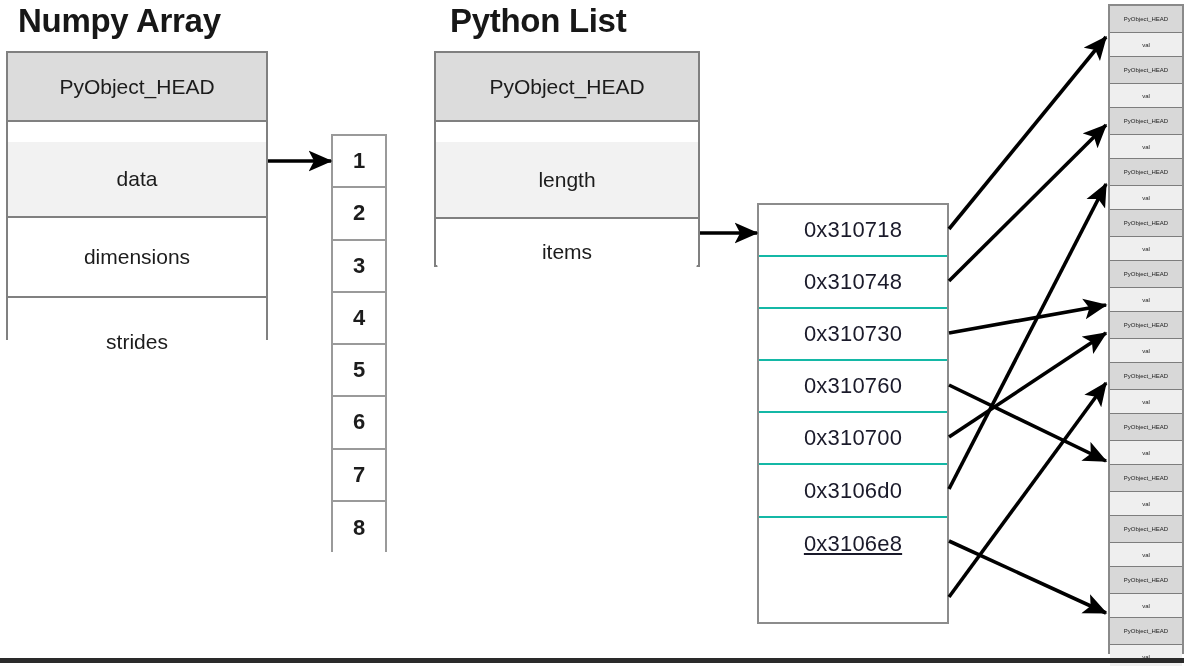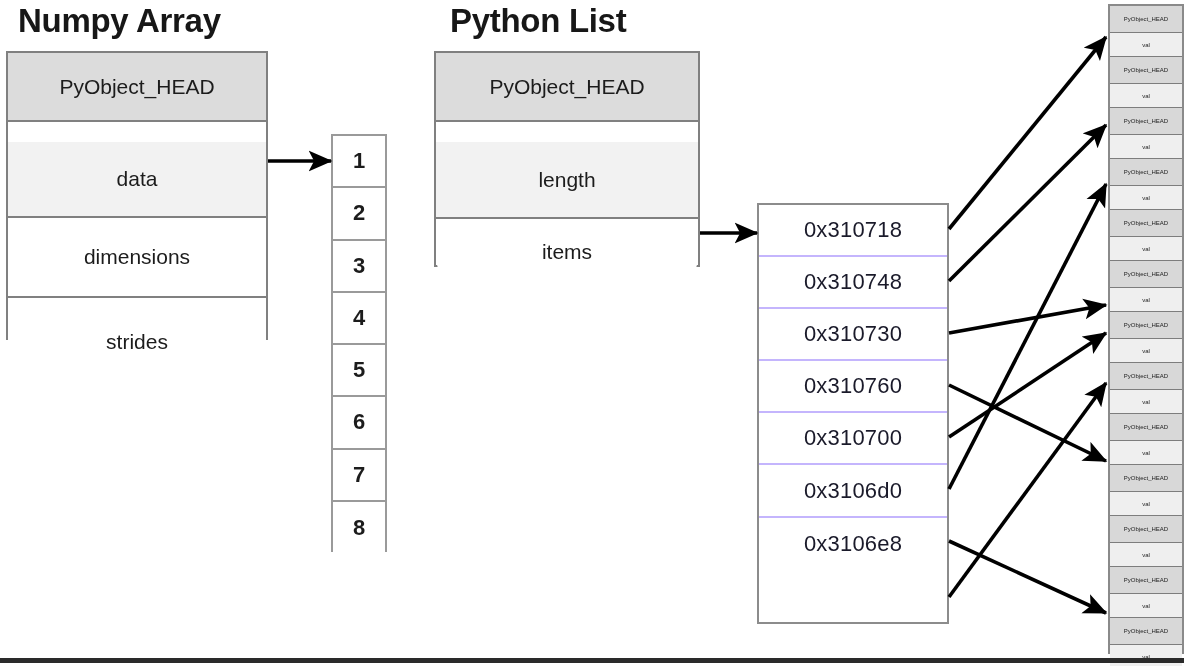--- a/index.html
+++ b/index.html
@@ -97,25 +97,25 @@
   .ptr-cell {
     box-sizing: border-box;
     width: 100%;
     height: 52.1px;
     display: flex;
     align-items: center;
     justify-content: center;
     font-size: 22px;
     font-weight: 400;
     color: #1a1a2a;
-    border-bottom: 2px solid #c4b5fd;
+    border-bottom: 2px solid #14b8a6;
     background: #ffffff;
     letter-spacing: 0.2px;
   }
-  .ptr-cell:last-child { border-bottom: none; }
+  .ptr-cell:last-child { border-bottom: none; text-decoration: underline; }
 
   
   #object-column {
     position: absolute;
     left: 1108px;
     top: 4px;
     width: 76px;
     height: 650px;
     box-sizing: border-box;
     border: 2px solid #8a8a8a;

